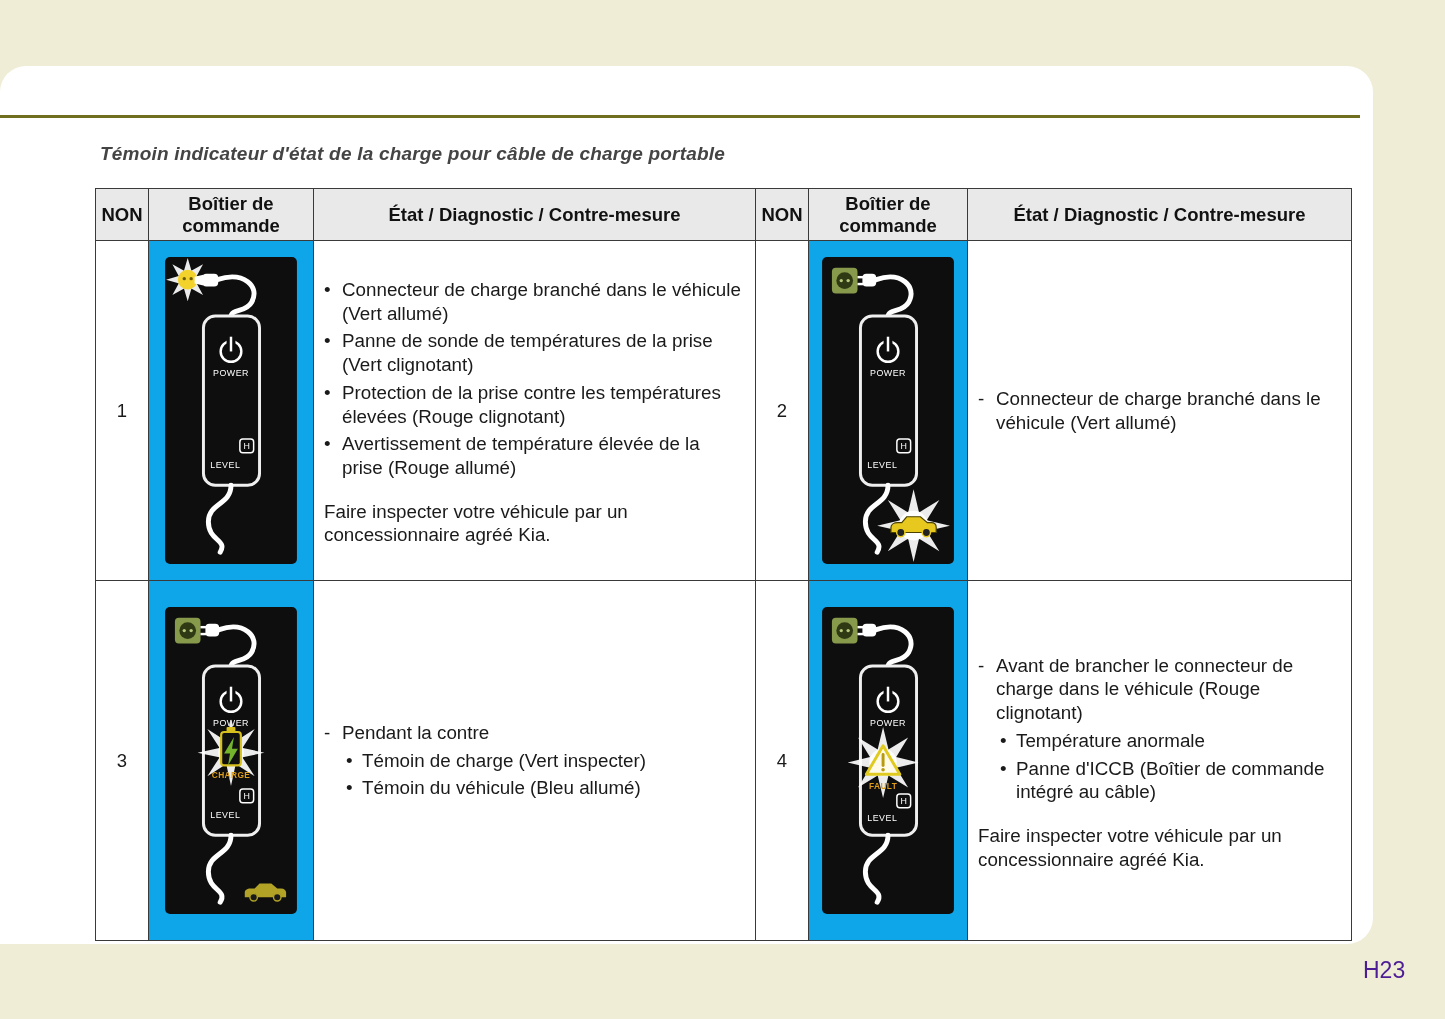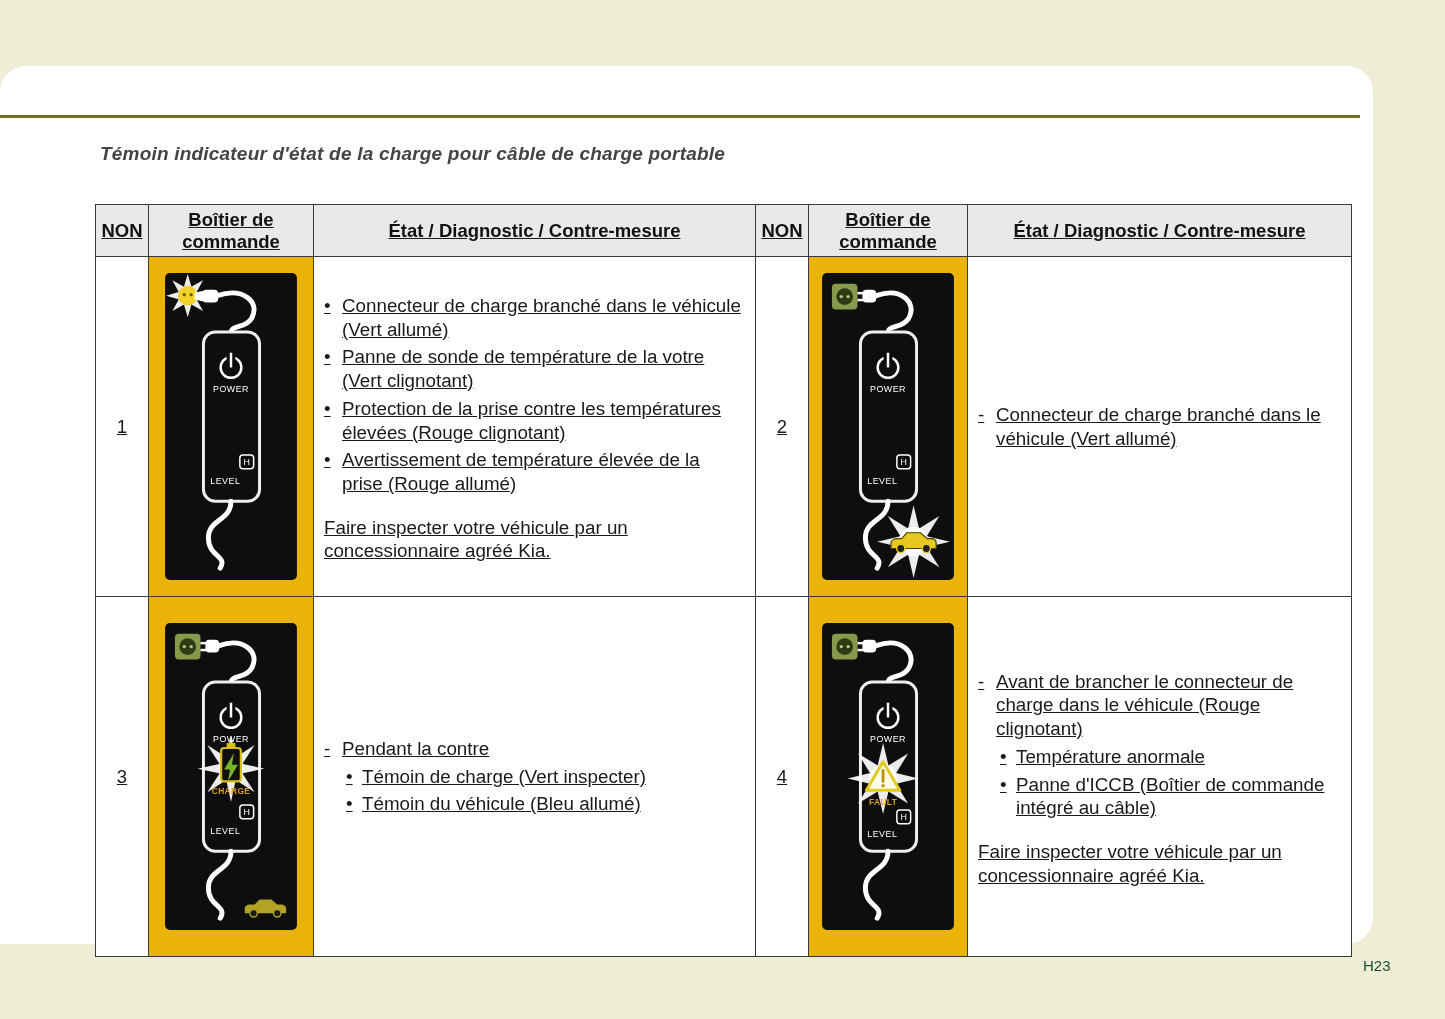--- a/index.html
+++ b/index.html
@@ -17,46 +17,45 @@
   .rule {
     position:absolute; left:0; top:115px; width:1360px; height:3px;
     background:#6f6f1f; z-index:3;
   }
   .page-title {
     position:absolute; left:100px; top:143px; z-index:4;
     font-size:19px; font-weight:bold; font-style:italic; color:#444444;
     letter-spacing:0.2px;
   }
   table.doc-table {
-    position:absolute; left:95px; top:204px; z-index:4;
+    position:absolute; left:95px; top:188px; z-index:4;
     border-collapse:collapse; table-layout:fixed; width:1256px;
     background:#fff;
-    text-decoration:underline;
   }
   .doc-table th, .doc-table td { border:1.5px solid #3a3a3a; }
   .doc-table th {
     background:#e9e9e9; font-size:18.5px; font-weight:bold; color:#111;
     text-align:center; height:52px; padding:2px 4px; line-height:1.15;
   }
   tr.row-a { height:340px; }
   tr.row-b { height:360px; }
   td.non { text-align:center; vertical-align:middle; font-size:18.5px; background:#fff; }
-  td.device-cell { text-align:center; vertical-align:middle; padding:4px 0; background:#eab308; }
+  td.device-cell { text-align:center; vertical-align:middle; padding:4px 0; background:#0ea5e9; }
   td.diag {
     font-size:18.8px; vertical-align:middle; padding:10px 12px 10px 10px;
     line-height:1.26; background:#fff;
   }
   .li { display:flex; margin:4px 0; }
   .li .marker { flex:0 0 18px; }
   .li.indent-1 { margin-left:22px; }
   .li.indent-1 .marker { flex:0 0 16px; }
   .footer-note { margin-top:20px; }
   .footer-note:empty { display:none; }
   .page-number {
-    position:absolute; left:1363px; top:957px; font-size:15px; color:#14532d; z-index:4;
+    position:absolute; left:1363px; top:957px; font-size:23px; color:#4c1d95; z-index:4;
   }
   
   svg.device { width:132px; height:307px; display:inline-block; vertical-align:middle; }
   .dev-bg { fill:#0e0e0e; }
   .cable { fill:none; stroke:#ffffff; stroke-width:5; stroke-linecap:round; }
   .body-outline { fill:#0e0e0e; stroke:#efefef; stroke-width:3; }
   .wline { fill:none; stroke:#ffffff; stroke-width:2.5; }
   .wline-thin { fill:none; stroke:#ffffff; stroke-width:1.5; }
   .dev-label { fill:#ffffff; font-size:9px; text-anchor:middle; letter-spacing:0.5px; }
   .dev-label.sm { font-size:9px; letter-spacing:0; }
@@ -120,21 +119,21 @@
       </svg>
     </td>
     <td class="diag">
       <div>
             <div class="li indent-0">
               <span class="marker">•</span>
               <span class="li-text">Connecteur de charge branché dans le véhicule (Vert allumé)</span>
             </div>
             <div class="li indent-0">
               <span class="marker">•</span>
-              <span class="li-text">Panne de sonde de température de la votre (Vert clignotant)</span>
+              <span class="li-text">Panne de sonde de températures de la prise (Vert clignotant)</span>
             </div>
             <div class="li indent-0">
               <span class="marker">•</span>
               <span class="li-text">Protection de la prise contre les températures élevées (Rouge clignotant)</span>
             </div>
             <div class="li indent-0">
               <span class="marker">•</span>
               <span class="li-text">Avertissement de température élevée de la prise (Rouge allumé)</span>
             </div>
           </div>

